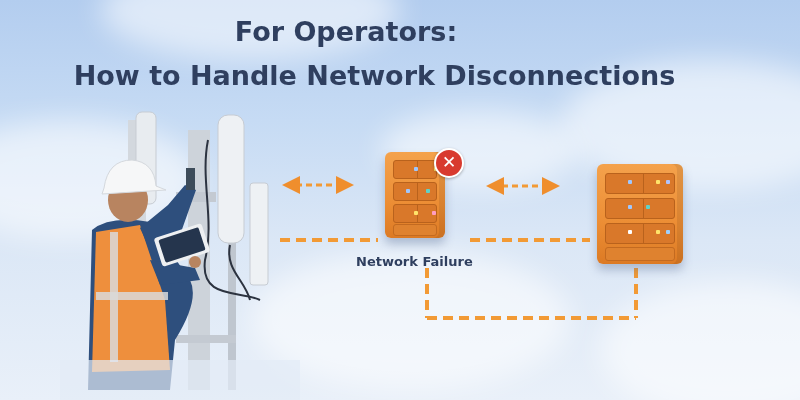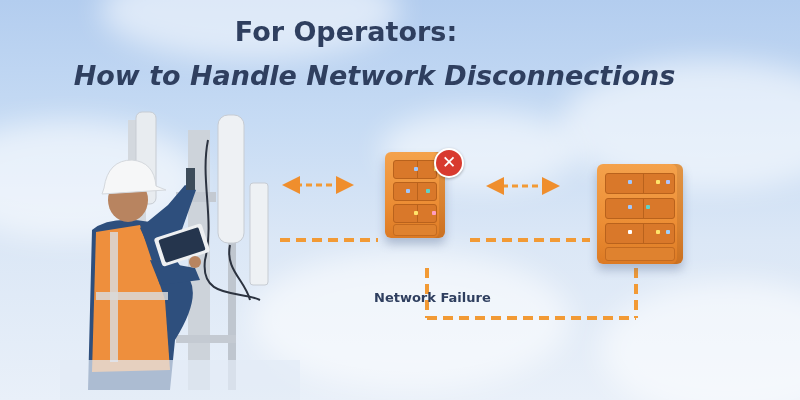--- a/index.html
+++ b/index.html
@@ -4,21 +4,21 @@
 <style>
   html, body { margin: 0; padding: 0; }
   body {
     width: 800px; height: 400px; overflow: hidden; position: relative;
     font-family: "DejaVu Sans", sans-serif;
     background: linear-gradient(180deg, #b3cdef 0%, #c6dbf4 30%, #dbe7f6 60%, #e9f0f9 100%);
   }
   .cloud { position: absolute; border-radius: 50%; background: rgba(255,255,255,0.55); filter: blur(14px); }
   .title { position: absolute; left: 0; width: 800px; text-align: center; color: #2f3f5f; font-weight: bold; }
   .title .l1 { position: absolute; top: 16px; left: 0; width: 692px; font-size: 27px; }
-  .title .l2 { position: absolute; top: 60px; left: 0; width: 749px; font-size: 27px; font-style: italic; }
+  .title .l2 { position: absolute; top: 60px; left: 0; width: 749px; font-size: 27px; }
   .server {
     position: absolute; border-radius: 6px;
     background: linear-gradient(180deg, #f4a24c 0%, #ec8d34 60%, #dc7a24 100%);
     box-shadow: 0 6px 10px rgba(80,100,140,0.35), inset -6px 0 0 rgba(0,0,0,0.08);
   }
   .slot { position: absolute; left: 8px; right: 8px; height: 17px; border-radius: 3px;
     background: #d9782a; border: 1px solid #b9621c; }
   .slot .div { position: absolute; top: 0; bottom: 0; left: 55%; width: 1px; background: #b9621c; }
   .led { position: absolute; top: 6px; width: 4px; height: 4px; border-radius: 1px; }
   .vent { position: absolute; left: 8px; right: 8px; height: 20px; border-radius: 3px; background: #df822f; border: 1px solid #c36a20; }
@@ -102,21 +102,21 @@
       <span class="led" style="left:32px;background:#5fd2c8;"></span>
     </div>
   <div class="slot" style="top:52px;">
       <span class="div"></span>
     <span class="led" style="left:20px;background:#ffe36a;"></span>
       <span class="led" style="left:38px;background:#ff9ec2;"></span>
     </div>
   <div class="vent" style="top:72px;height:10px;"></div>
 </div>
 <div class="errbadge" style="left:434px;top:148px;">✕</div>
-<div class="label" style="left:374px;top:254px;margin-top:36px;">Network Failure</div>
+<div class="label" style="left:356px;top:254px;">Network Failure</div>
 
 <div class="server" style="left:597px;top:164px;width:86px;height:100px;">
   <div class="slot" style="top:9px;height:19px;">
       <span class="div"></span>
     <span class="led" style="left:22px;background:#9fc7ff;"></span>
       <span class="led" style="left:50px;background:#ffe36a;"></span>
       <span class="led" style="left:60px;background:#b0c4ff;"></span>
     </div>
   <div class="slot" style="top:34px;height:19px;">
       <span class="div"></span>

